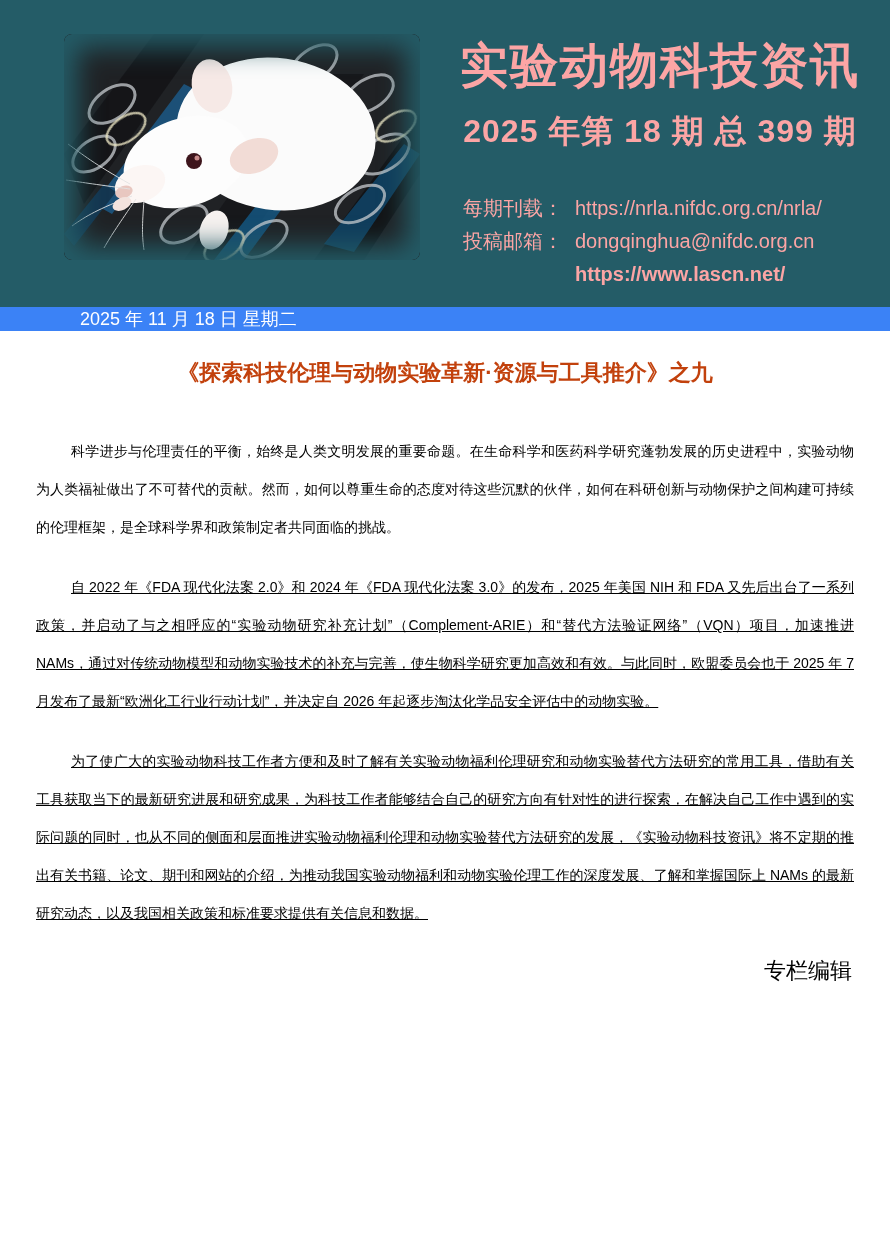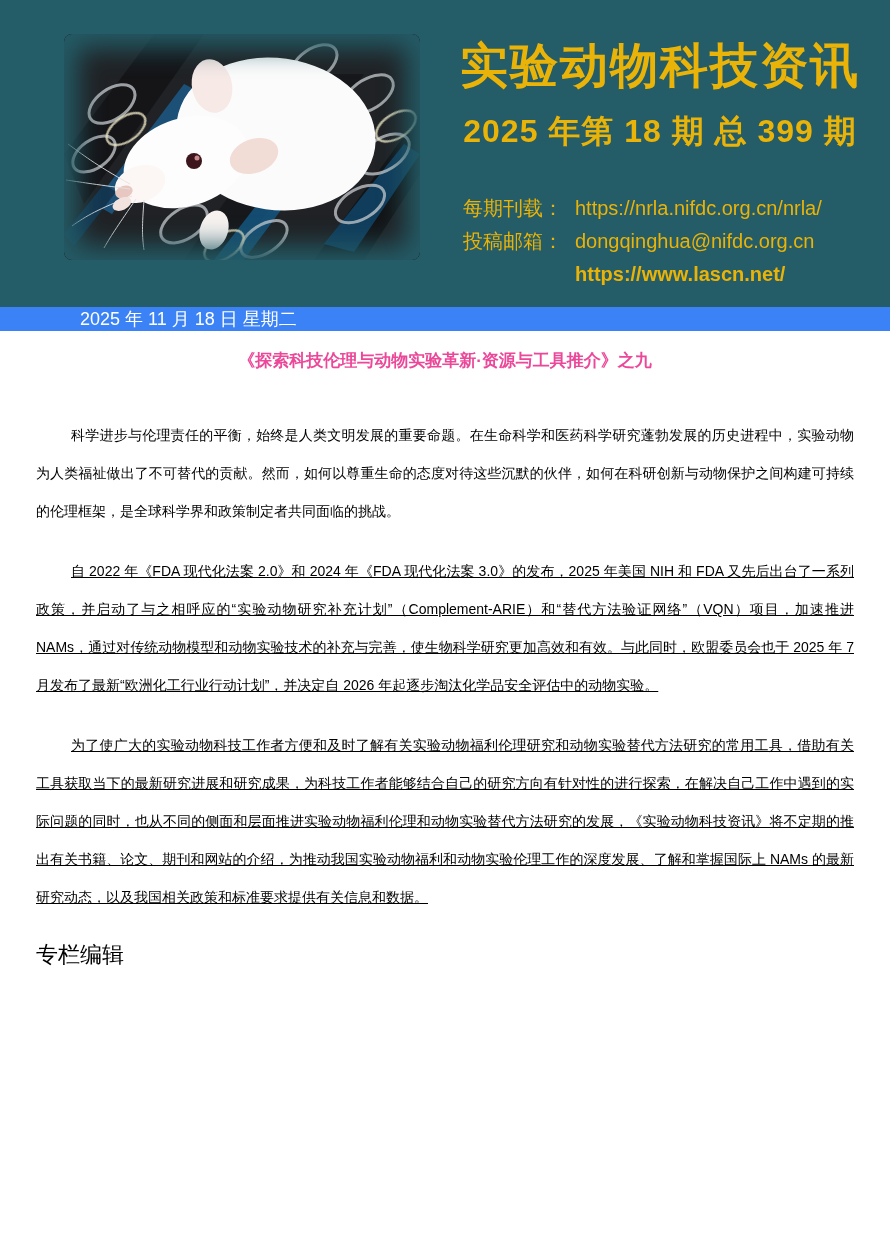--- a/index.html
+++ b/index.html
@@ -23,21 +23,21 @@
     border-radius: 8px;
     overflow: hidden;
   }
   .photo-frame::after {
     content: ""; position: absolute; inset: 0;
     box-shadow: inset 0 0 26px 14px #245C67;
     border-radius: 8px;
   }
   .head-right {
     position: absolute; left: 438px; right: 8px; top: 38px;
-    color: #eab308; text-align: center;
+    color: #fca5a5; text-align: center;
   }
   .nl-title {
     font-size: 48px; font-weight: bold; letter-spacing: 2px;
     line-height: 56px; white-space: nowrap;
   }
   .nl-issue {
     margin-top: 16px;
     font-size: 32px; font-weight: bold; letter-spacing: 1px;
   }
   .contact {
@@ -55,37 +55,37 @@
     background: #3b82f6;
     display: flex; align-items: center;
     padding-left: 80px;
     color: #ffffff; font-size: 18px; line-height: 24px;
     white-space: nowrap;
   }
 
   
   .article { padding: 0 36px; }
   .article-title {
-    margin-top: 18px;
+    margin-top: 27px;
     text-align: center;
-    color: #ec4899;
-    font-size: 17px; font-weight: bold;
+    color: #c2410c;
+    font-size: 22px; font-weight: bold;
     white-space: nowrap;
   }
   .article p {
     margin-top: 44px;
     font-size: 14px; line-height: 38px;
     color: #000000;
     text-align: justify;
     text-indent: 2.5em;
   }
   .article p + p { margin-top: 22px; text-decoration: underline; }
   .signature {
     margin-top: 24px;
-    text-align: left;
+    text-align: right;
     font-size: 22px; color: #000000;
     padding-right: 2px;
   }
 </style>
 </head>
 <body>
 
 <div class="page">
 
   <div class="masthead">

